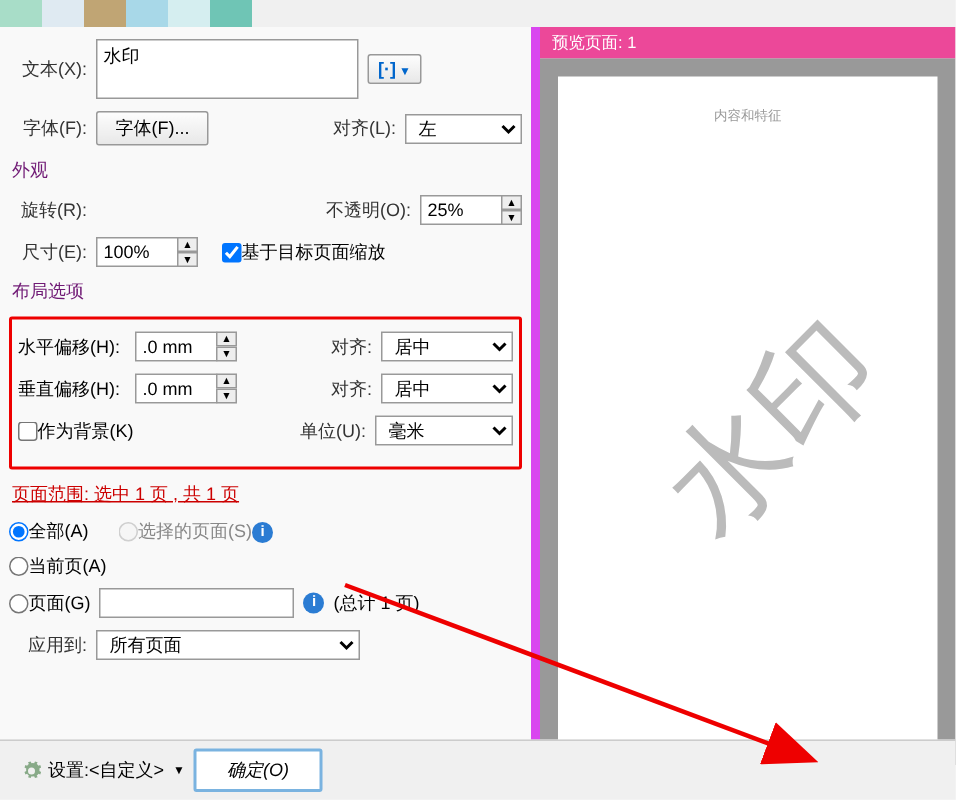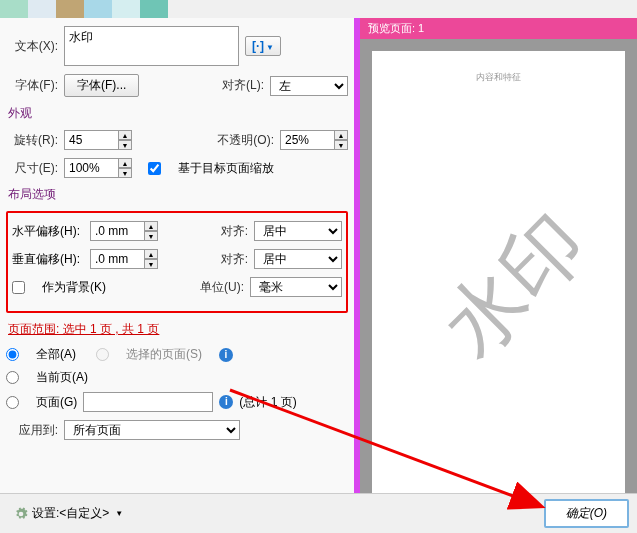--- a/index.html
+++ b/index.html
@@ -23,26 +23,26 @@
 .btn-dot { color: #06c; font-weight: bold; }
 select, input[type=text] { border: 1px solid #999; background: #fff; padding: 1px 4px; font-size: 12px; height: 20px; }
 .spinner { display: flex; align-items: center; }
 .spinner input { width: 55px; }
 .spin-btns { display: flex; flex-direction: column; margin-left: -1px; }
 .spin-btns button { width: 14px; height: 10px; border: 1px solid #999; background: #eee; font-size: 7px; line-height: 7px; padding: 0; cursor: pointer; }
 
 .section-title { font-size: 12px; color: #701a75; margin: 6px 0 8px 2px; }
 .section-title.red { color: #c00; text-decoration: underline; }
 .highlight-box { border: 2px solid #e00; border-radius: 2px; padding: 8px 4px 6px; margin-bottom: 8px; }
-.checkbox-row { display: flex; align-items: center; gap: 17px; }
+.checkbox-row { display: flex; align-items: center; gap: 0; }
 input[type=checkbox], input[type=radio] { cursor: pointer; }
 .radio-group { display: flex; align-items: center; gap: 20px; margin-bottom: 6px; }
 .info-icon { display: inline-block; width: 14px; height: 14px; border-radius: 50%; background: #2b7cd3; color: #fff; text-align: center; line-height: 14px; font-size: 10px; font-weight: bold; }
 
-.bottom-bar { position: absolute; bottom: 0; left: 0; right: 0; height: 40px; background: #f0f0f0; border-top: 1px solid #ccc; display: flex; align-items: center; justify-content: space-between; padding: 4px 8px; }
+.bottom-bar { position: absolute; bottom: 0; left: 0; right: 0; height: 40px; background: #f0f0f0; border-top: 1px solid #ccc; display: flex; align-items: center; justify-content: flex-start; padding: 4px 8px; }
 .gear-btn { display: flex; align-items: center; gap: 4px; padding: 2px 6px; cursor: pointer; }
 .gear-icon { width: 14px; height: 14px; }
 .ok-btn { border: 2px solid #7ab3e0; background: #fff; padding: 4px 20px; font-size: 12px; cursor: pointer; border-radius: 2px; font-style: italic; }
 .dropdown-arrow { font-size: 8px; margin-left: 2px; }
 
 .arrow-svg { position: absolute; top: 0; left: 0; width: 637px; height: 533px; pointer-events: none; z-index: 10; }
 
 .sep { flex: 1; }
 
 .pixelated-top { position: absolute; top: 0; left: 0; display: flex; }
@@ -76,27 +76,20 @@
       <span class="label">对齐(L):</span>
       <select style="width:78px">
         <option>左</option>
       </select>
     </div>
 
     <div class="section-title">外观</div>
 
     <div class="row">
       <span class="label">旋转(R):</span>
-      <div class="spinner">
-        <input type="text" value="45" style="">
-        <div class="spin-btns">
-            <button>▲</button>
-            <button>▼</button>
-          </div>
-      </div>
       <span class="sep"></span>
       <span class="label" style="min-width:64px">不透明(O):</span>
       <div class="spinner">
         <input type="text" value="25%" style="">
         <div class="spin-btns">
             <button>▲</button>
             <button>▼</button>
           </div>
       </div>
     </div>

